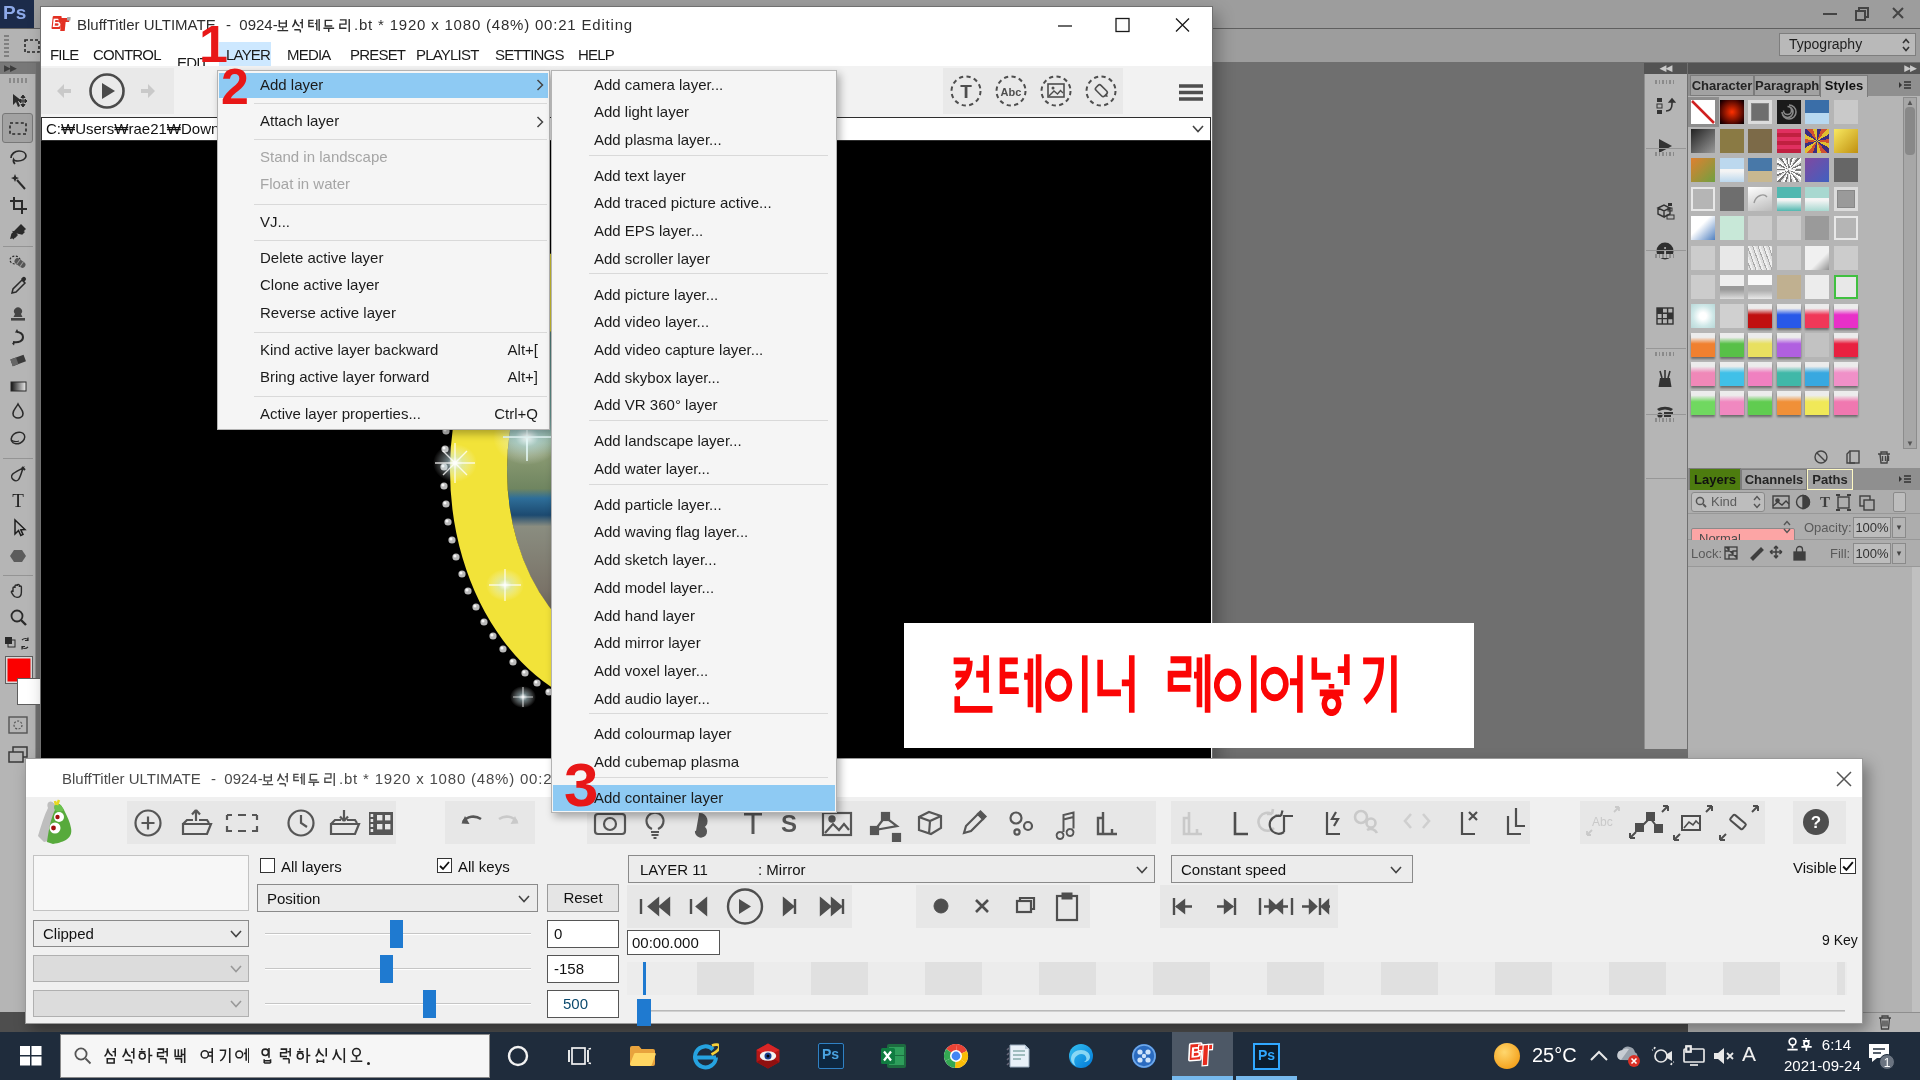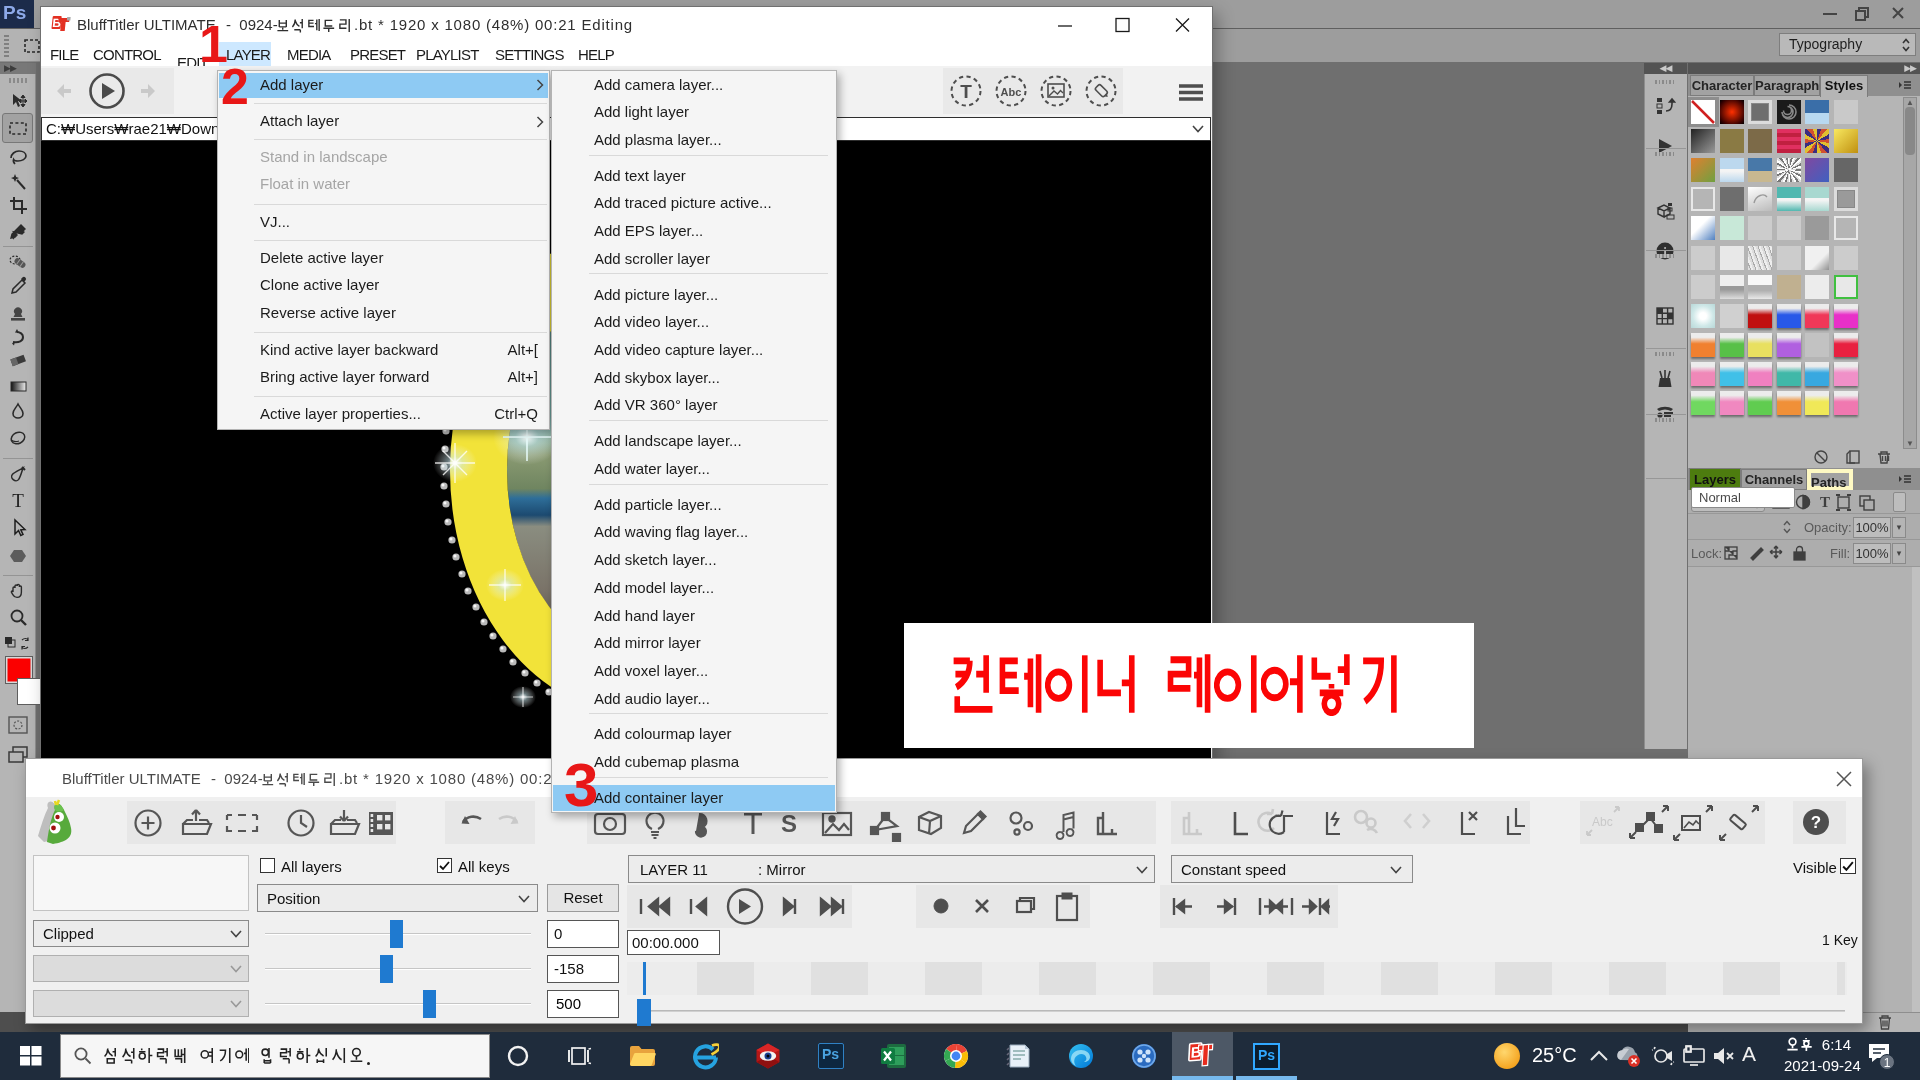--- a/index.html
+++ b/index.html
@@ -305,21 +305,21 @@
         <path d="M5,5 L13,13"></path>
  <rect x="38" y="3" width="9" height="12"></rect>
         <path d="M38,3 l-3,3 v9 h8"></path>
  <path d="M66,6 h12 M69,6 v-2 h6 v2 M68,6 l1,9 h6 l1,-9 M70.5,8 v5 M73.5,8 v5 M76.5,8 v5"></path>
  </g>
     </svg>
 
 <div class="abs" style="left:1688px;top:468px;width:232px;height:22px;background:#8f8f8f"></div>
 <div class="abs" style="left:1689px;top:468px;width:52px;height:22px;background:#4d7c0f;border:1px solid #7c7c7c;border-bottom:none;font-size:13px;font-weight:bold;color:#111;text-align:center;line-height:21px">Layers</div>
 <div class="abs" style="left:1741px;top:469px;width:66px;height:21px;background:#a2a2a2;border:1px solid #7c7c7c;font-size:13px;font-weight:bold;color:#252525;text-align:center;line-height:19px">Channels</div>
-<div class="abs" style="left:1807px;top:469px;width:46px;height:21px;background:#a2a2a2;border:4px solid #fef9c3;font-size:13px;font-weight:bold;color:#252525;text-align:left;line-height:19px">Paths</div>
+<div class="abs" style="left:1807px;top:469px;width:46px;height:21px;background:#a2a2a2;border:1px solid #fef9c3;font-size:13px;font-weight:bold;color:#252525;text-align:center;line-height:19px">Paths</div>
 <div class="abs" style="left:1898px;top:474px;width:14px;height:10px">
       <svg width="14" height="10" viewBox="0 0 14 10">
         <path d="M1,2 l3,3 -3,3 Z" fill="#333"></path>
         <path d="M6,2 h7 M6,5 h7 M6,8 h7" stroke="#333" stroke-width="1.3"></path>
       </svg>
     </div>
 
 <div class="abs" style="left:1688px;top:490px;width:232px;height:24px;background:#adadad;border-bottom:1px solid #989898"></div>
 <div class="abs" style="left:1691px;top:492px;width:74px;height:20px;background:#bdbdbd;border:1px solid #8a8a8a;border-radius:3px;font-size:13px;color:#5c5c5c;line-height:18px;padding-left:19px">Kind</div>
 <svg class="abs" style="left:1694px;top:495px" width="14" height="14" viewBox="0 0 14 14">
@@ -339,21 +339,21 @@
  <text x="48" y="14" font-size="15" fill="#3f3f3f" stroke="none" font-family="Liberation Serif" font-weight="bold">T</text>
  <rect x="66" y="4" width="11" height="11"></rect>
         <path d="M64,2 h4 M75,2 h4 M64,17 h4 M75,17 h4" stroke-width="2"></path>
  <rect x="88" y="3" width="10" height="10"></rect>
         <rect x="92" y="7" width="10" height="10" fill="#adadad"></rect>
  </g>
     </svg>
 <div class="abs" style="left:1893px;top:492px;width:13px;height:20px;background:#bdbdbd;border:1px solid #8a8a8a;border-radius:2px"></div>
 
 <div class="abs" style="left:1688px;top:514px;width:232px;height:26px;background:#adadad;border-bottom:1px solid #989898"></div>
-<div class="abs" style="left:1691px;top:487px;width:104px;height:21px;background:#ffffff;border:1px solid #8a8a8a;border-radius:2px;font-size:13px;color:#4a4a4a;line-height:19px;padding-left:7px">Normal</div>
+<div class="abs" style="left:1691px;top:528px;width:104px;height:21px;background:#fca5a5;border:1px solid #8a8a8a;border-radius:2px;font-size:13px;color:#4a4a4a;line-height:19px;padding-left:7px">Normal</div>
 <svg class="abs" style="left:1782px;top:520px" width="10" height="14" viewBox="0 0 10 14">
       <path d="M2,5 L5,1.5 L8,5 M2,9 L5,12.5 L8,9" fill="none" stroke="#555" stroke-width="1.4"></path>
     </svg>
 <div class="abs" style="left:1804px;top:520px;font-size:13px;color:#5a5a5a">Opacity:</div>
 <div class="abs" style="left:1853px;top:517px;width:38px;height:21px;background:#bdbdbd;border:1px solid #8a8a8a;font-size:13px;color:#333;line-height:19px;text-align:center">100%</div>
 <div class="abs" style="left:1892px;top:517px;width:14px;height:21px;background:#b5b5b5;border:1px solid #8a8a8a;font-size:9px;color:#444;text-align:center;line-height:19px">▾</div>
 
 <div class="abs" style="left:1688px;top:540px;width:232px;height:27px;background:#adadad;border-bottom:1px solid #989898"></div>
 <div class="abs" style="left:1691px;top:546px;font-size:13px;color:#5a5a5a">Lock:</div>
 <svg class="abs" style="left:1724px;top:545px" width="92" height="16" viewBox="0 0 92 16">
@@ -875,21 +875,21 @@
       <path d="M1,1 L6,6.5 L11,1" fill="none" stroke="#999" stroke-width="1.6"></path>
     </svg>
 <div class="abs" style="left:265px;top:933px;width:266px;height:2px;background:#c6c6c6;border-bottom:1px solid #fff"></div>
     <div class="abs" style="left:390px;top:920px;width:13px;height:28px;background:#1f7ad0"></div>
     <div class="abs" style="left:265px;top:968px;width:266px;height:2px;background:#c6c6c6;border-bottom:1px solid #fff"></div>
     <div class="abs" style="left:380px;top:955px;width:13px;height:28px;background:#1f7ad0"></div>
     <div class="abs" style="left:265px;top:1003px;width:266px;height:2px;background:#c6c6c6;border-bottom:1px solid #fff"></div>
     <div class="abs" style="left:423px;top:990px;width:13px;height:28px;background:#1f7ad0"></div>
     <div class="abs" style="left:547px;top:920px;width:72px;height:28px;background:#fff;border:1px solid #555;font-size:15px;color:#111;line-height:26px;padding-left:6px">0</div>
     <div class="abs" style="left:547px;top:955px;width:72px;height:28px;background:#fff;border:1px solid #555;font-size:15px;color:#111;line-height:26px;padding-left:6px">-158</div>
-    <div class="abs" style="left:547px;top:990px;width:72px;height:28px;background:#fff;border:1px solid #555;font-size:15px;color:#000000;line-height:26px;padding-left:8px">500</div>
+    <div class="abs" style="left:547px;top:990px;width:72px;height:28px;background:#fff;border:1px solid #555;font-size:15px;color:#0c4a6e;line-height:26px;padding-left:15px">500</div>
 <div class="abs" style="left:627px;top:885px;width:225px;height:43px;background:#e7e7e7"></div>
 <svg class="abs" style="left:627px;top:885px" width="225" height="43" viewBox="0 0 225 43">
  <g fill="#4e4e4e" stroke="#4e4e4e">
  <path d="M14,14 v15 M31,14 l-9,7.5 9,7.5 Z M42,14 l-9,7.5 9,7.5 Z" stroke-width="2.4" fill="#4e4e4e"></path>
  <path d="M64,14 v15 M79,14 l-9,7.5 9,7.5 Z" stroke-width="2.4"></path>
  <circle cx="118" cy="21.5" r="17" fill="none" stroke-width="2.4"></circle>
         <path d="M112,14 l12,7.5 -12,7.5 Z" stroke="none"></path>
  <path d="M157,14 l9,7.5 -9,7.5 Z M168,14 v15" stroke-width="2.4"></path>
  <path d="M194,14 l9,7.5 -9,7.5 Z M205,14 l9,7.5 -9,7.5 Z M216,14 v15" stroke-width="2.4"></path>
  </g>
@@ -911,21 +911,21 @@
 <svg class="abs" style="left:1160px;top:885px" width="178" height="43" viewBox="0 0 178 43">
  <g stroke="#4e4e4e" stroke-width="2.4" fill="#4e4e4e">
  <path d="M14,13 v17 M32,21.5 h-16 M24,16 l-7,5.5 7,5.5 Z"></path>
  <path d="M75,13 v17 M57,21.5 h16 M65,16 l7,5.5 -7,5.5 Z"></path>
  <path d="M100,13 v17 M132,13 v17 M104,21.5 h10 M128,21.5 h-10 M110,16 l6,5.5 -6,5.5 Z M122,16 l-6,5.5 6,5.5 Z"></path>
  <path d="M162,13 v17 M144,21.5 h12 M172,21.5 h-8 M152,16 l6,5.5 -6,5.5 Z M170,16 l-6,5.5 6,5.5 Z" transform="translate(-2,0)"></path>
  </g>
     </svg>
 
 <div class="abs" style="left:627px;top:930px;width:93px;height:25px;background:#fff;border:1px solid #555;font-size:15px;color:#111;line-height:23px;padding-left:4px">00:00.000</div>
-<div class="abs" style="left:1822px;top:932px;font-size:14px;color:#111">1 Key</div>
+<div class="abs" style="left:1822px;top:932px;font-size:14px;color:#111">9 Key</div>
 <div class="abs" style="left:627px;top:962px;width:1220px;height:33px;background:#ececec"></div>
     <div class="abs" style="left:697px;top:962px;width:57px;height:33px;background:#e0e0e0"></div>
     <div class="abs" style="left:811px;top:962px;width:57px;height:33px;background:#e0e0e0"></div>
     <div class="abs" style="left:925px;top:962px;width:57px;height:33px;background:#e0e0e0"></div>
     <div class="abs" style="left:1039px;top:962px;width:57px;height:33px;background:#e0e0e0"></div>
     <div class="abs" style="left:1153px;top:962px;width:57px;height:33px;background:#e0e0e0"></div>
     <div class="abs" style="left:1267px;top:962px;width:57px;height:33px;background:#e0e0e0"></div>
     <div class="abs" style="left:1381px;top:962px;width:57px;height:33px;background:#e0e0e0"></div>
     <div class="abs" style="left:1495px;top:962px;width:57px;height:33px;background:#e0e0e0"></div>
     <div class="abs" style="left:1609px;top:962px;width:57px;height:33px;background:#e0e0e0"></div>

